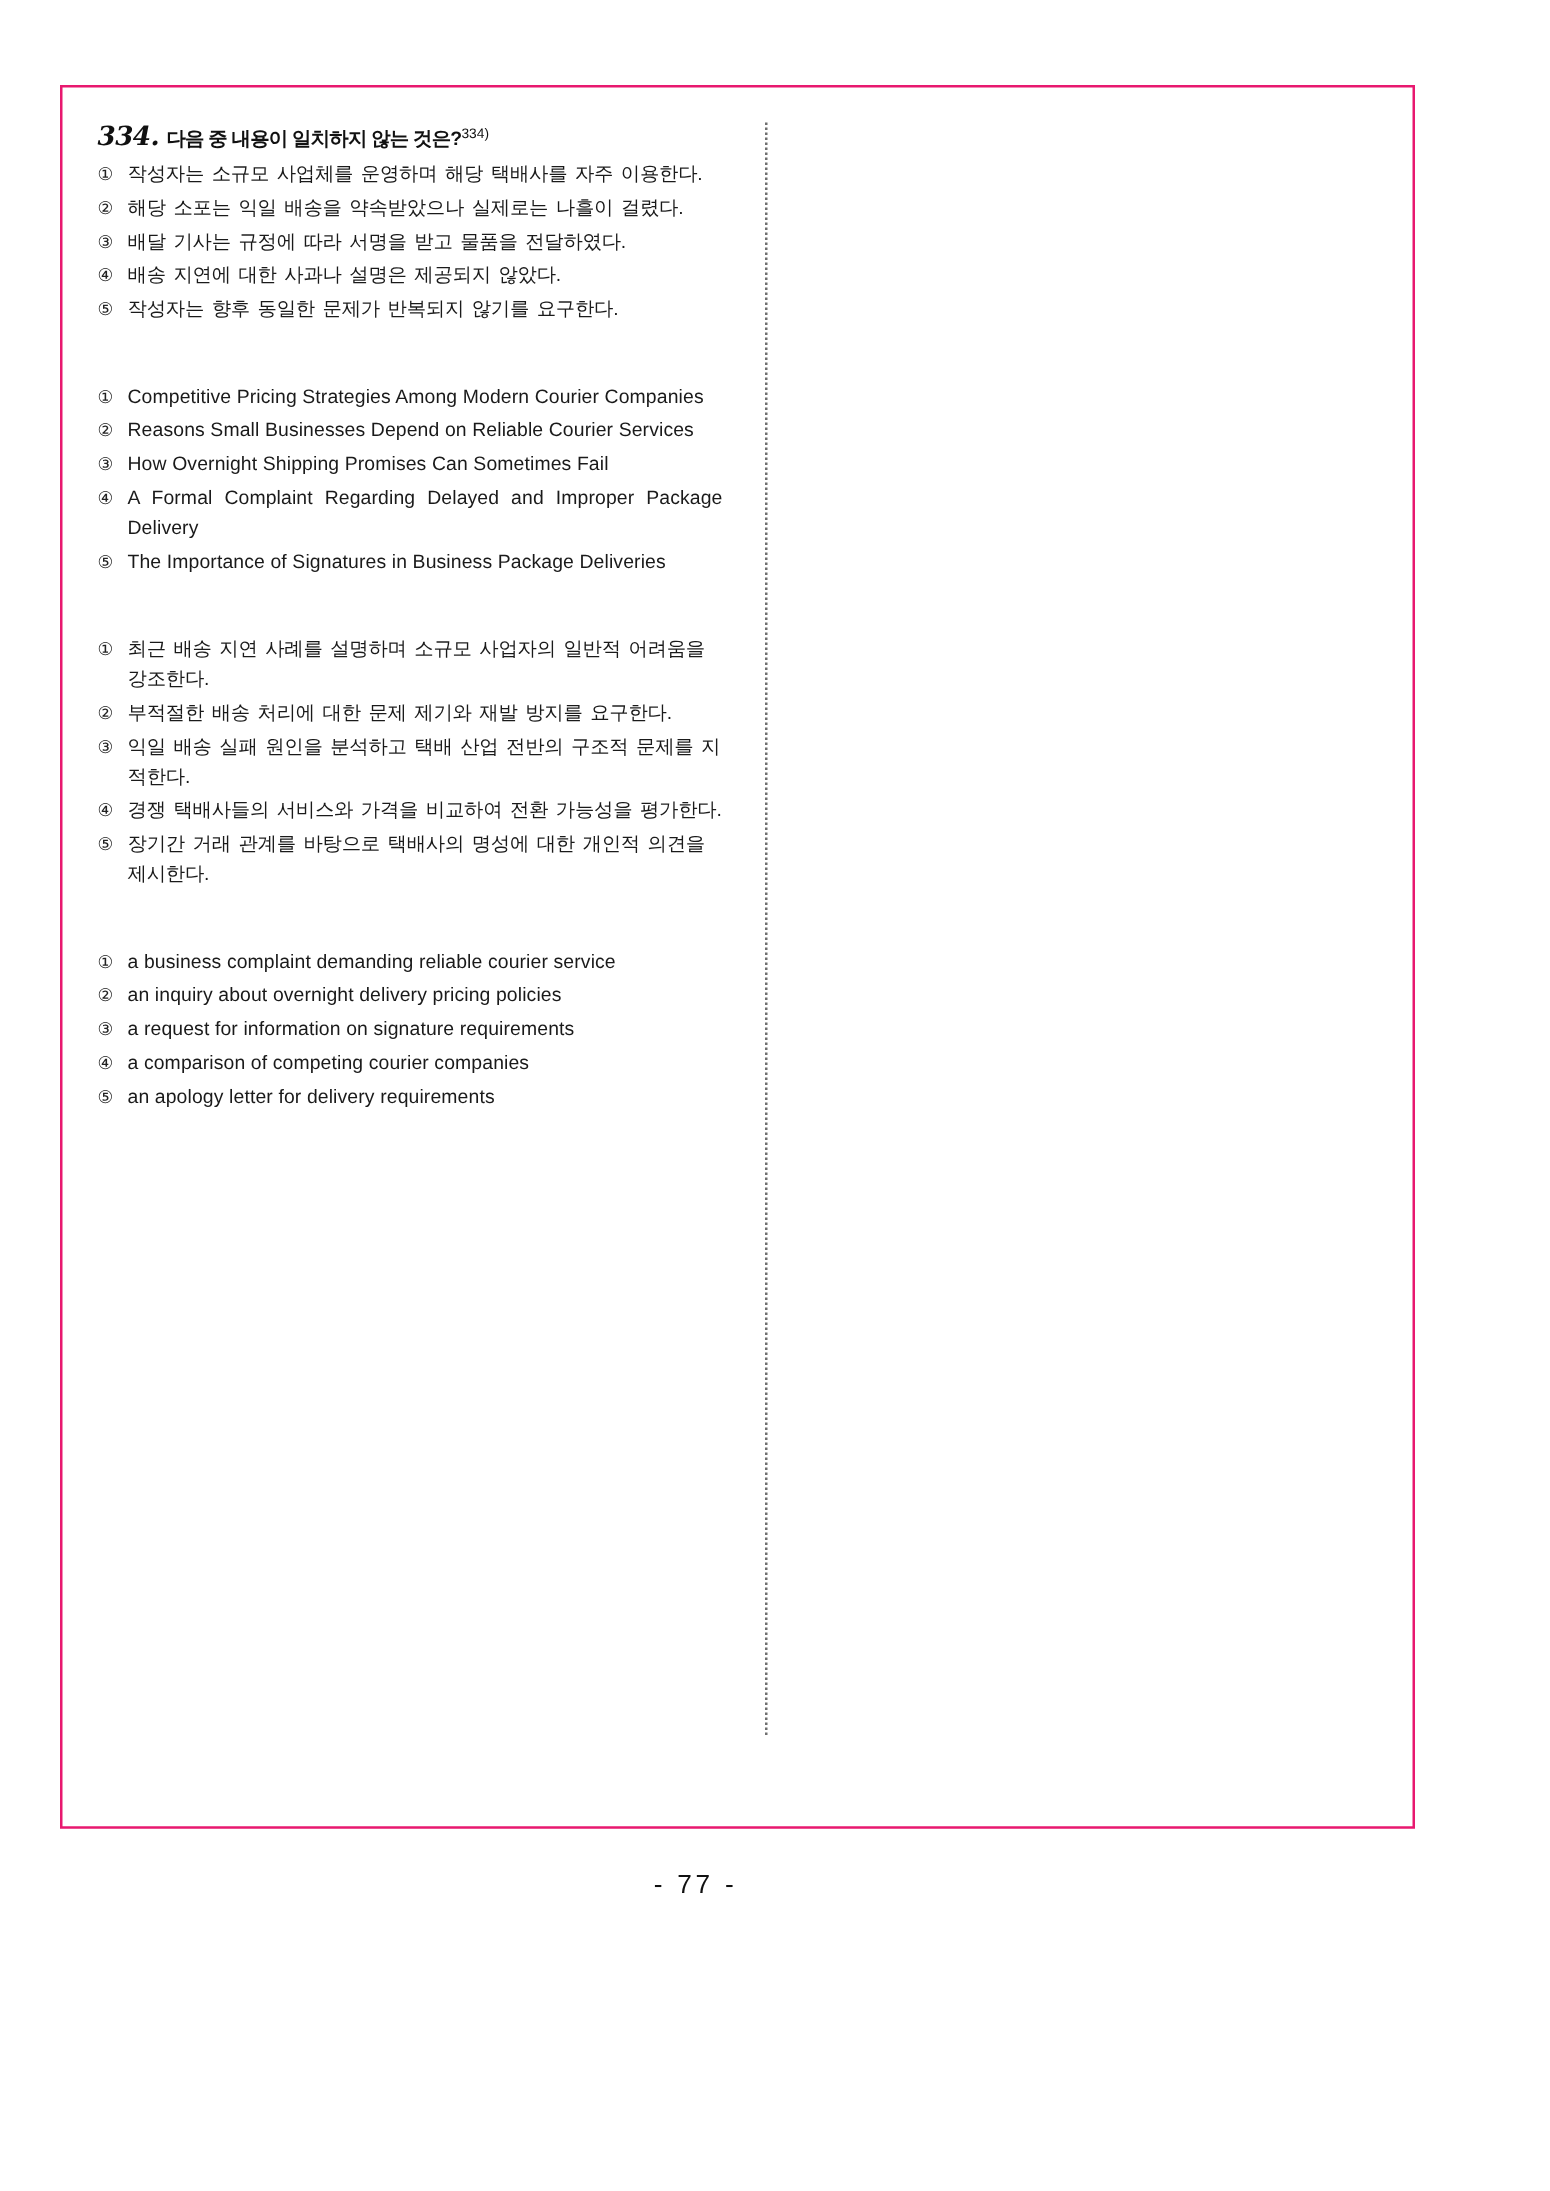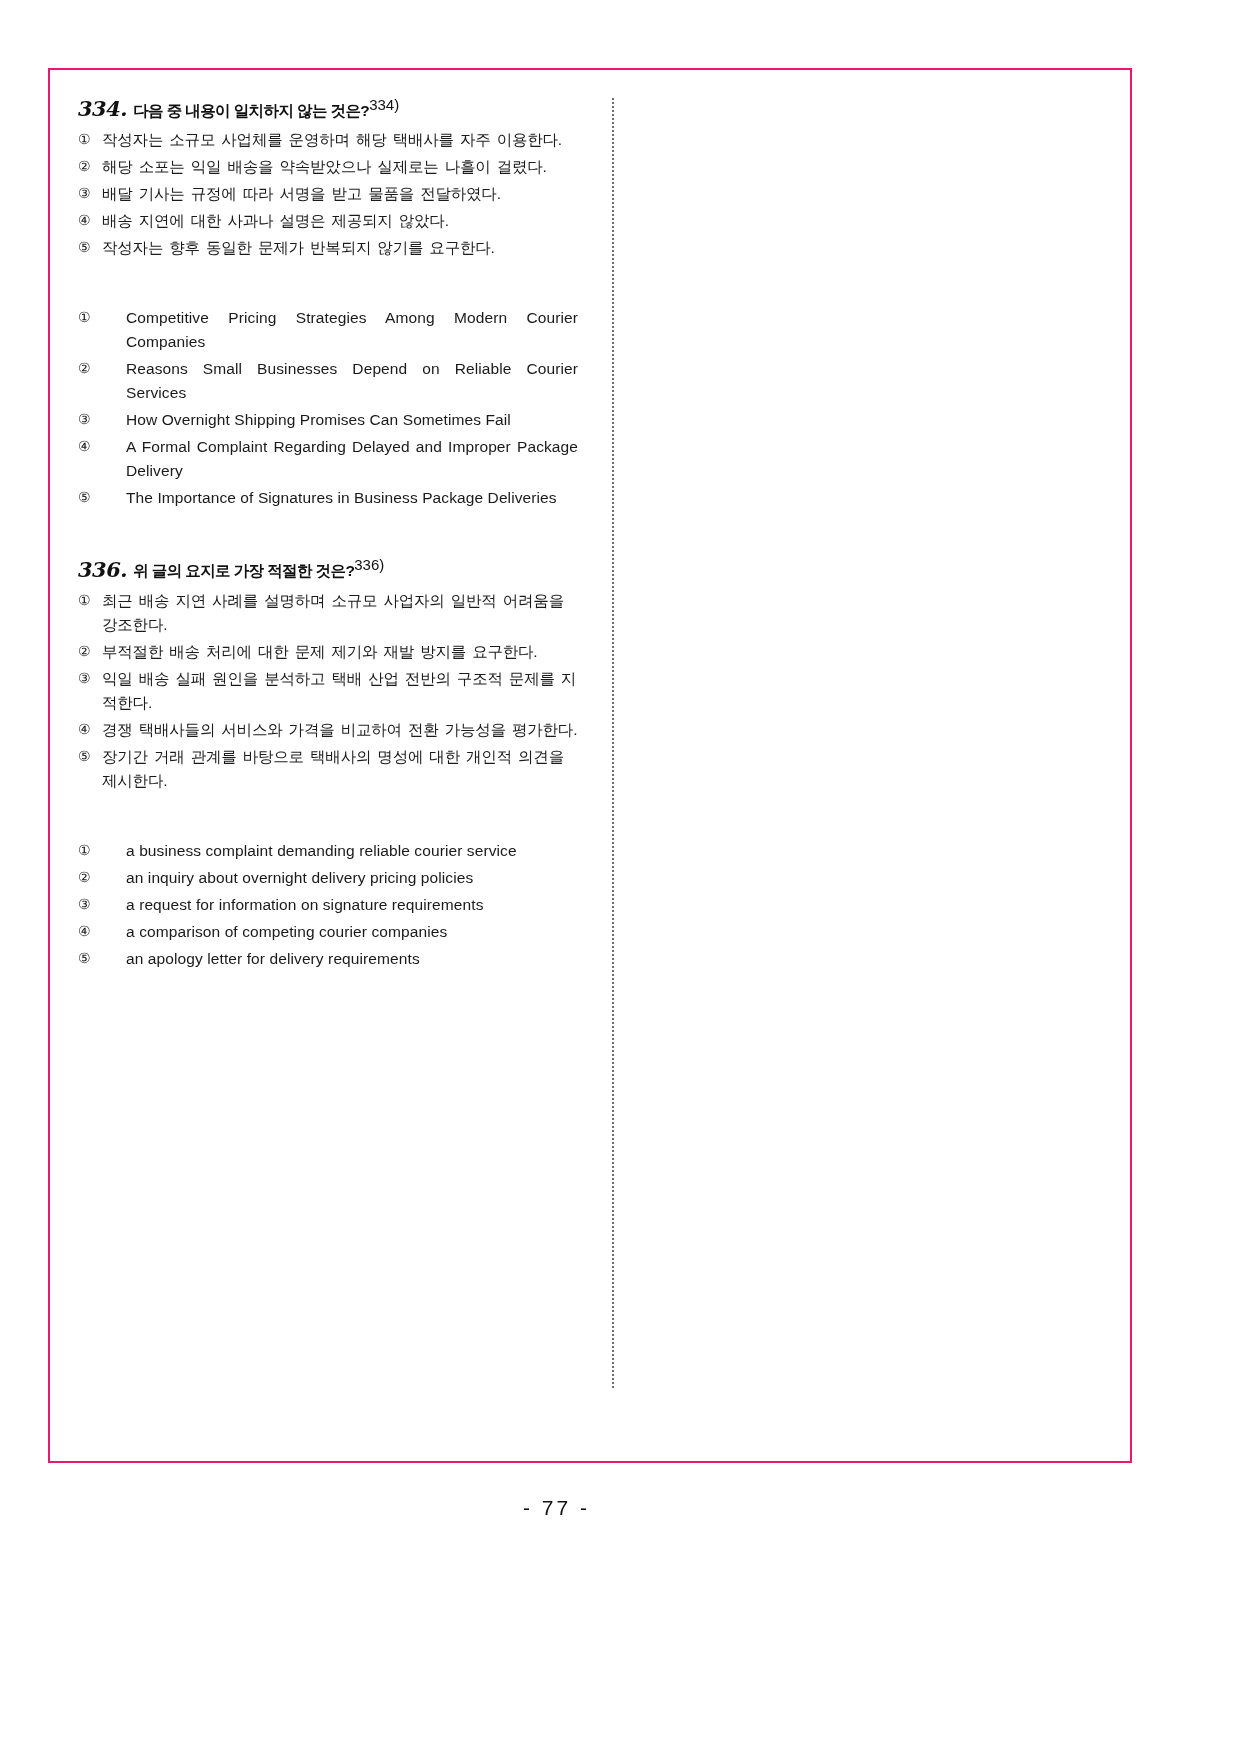--- a/index.html
+++ b/index.html
@@ -54,21 +54,21 @@
     margin-right: 6px;
     color: #111;
   }
   .qprompt {
     font-size: 15.5px;
     font-weight: bold;
     letter-spacing: -0.6px;
     color: #111;
   }
   .qsup {
-    font-size: 15px;
+    font-size: 11px;
     vertical-align: super;
     font-weight: normal;
     letter-spacing: 0;
   }
   ol.choices {
     list-style: none;
     margin: 0;
     padding: 0;
   }
   ol.choices li {
@@ -89,21 +89,20 @@
     flex: 1;
   }
   .ko .ctext {
     letter-spacing: -0.2px;
     word-spacing: 2px;
   }
   .en .ctext {
     text-align: justify;
     text-justify: inter-word;
     letter-spacing: 0.1px;
-    margin-left: 24px;
   }
   .footer {
     position: absolute;
     left: 0;
     top: 1496px;
     width: 1113px;
     text-align: center;
     font-size: 21px;
     letter-spacing: 3px;
     color: #111;
@@ -164,24 +163,20 @@
             <span class="ctext">A Formal Complaint Regarding Delayed and Improper Package Delivery</span>
           </li>
         <li>
             <span class="marker">⑤</span>
             <span class="ctext">The Importance of Signatures in Business Package Deliveries</span>
           </li>
       </ol>
     </div>
 
     <div class="qblock ko">
-      <div class="qhead">
-        <span class="qnum">336.</span>
-        <span class="qprompt"><span>위 글의 요지로 가장 적절한 것은?</span><span class="qsup">336)</span></span>
-      </div>
       <ol class="choices">
         <li>
             <span class="marker">①</span>
             <span class="ctext">최근 배송 지연 사례를 설명하며 소규모 사업자의 일반적 어려움을 강조한다.</span>
           </li>
         <li>
             <span class="marker">②</span>
             <span class="ctext">부적절한 배송 처리에 대한 문제 제기와 재발 방지를 요구한다.</span>
           </li>
         <li>

